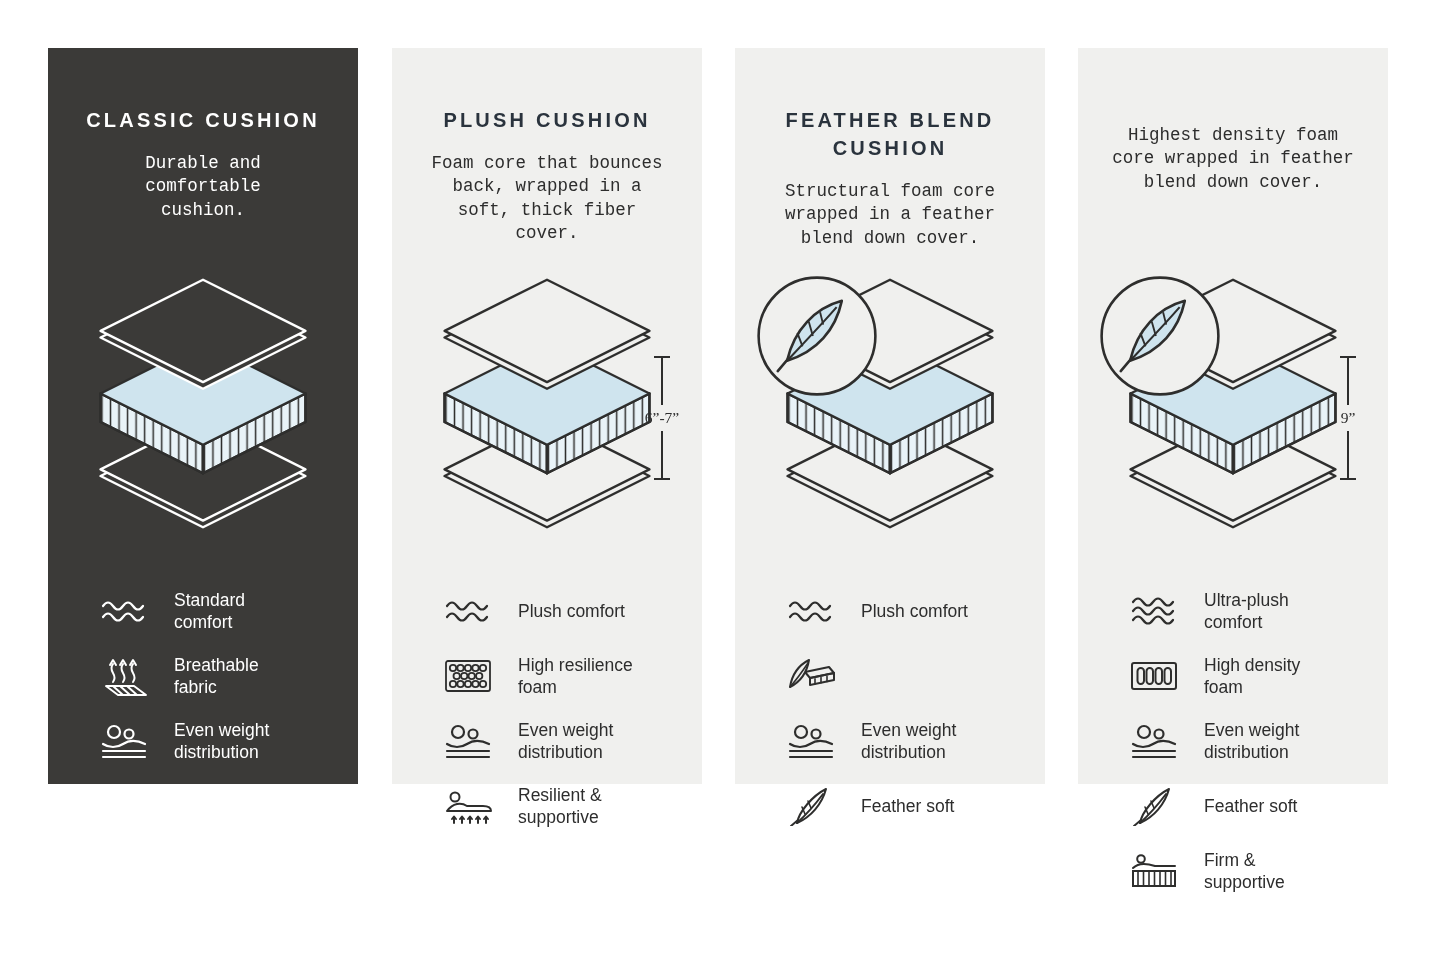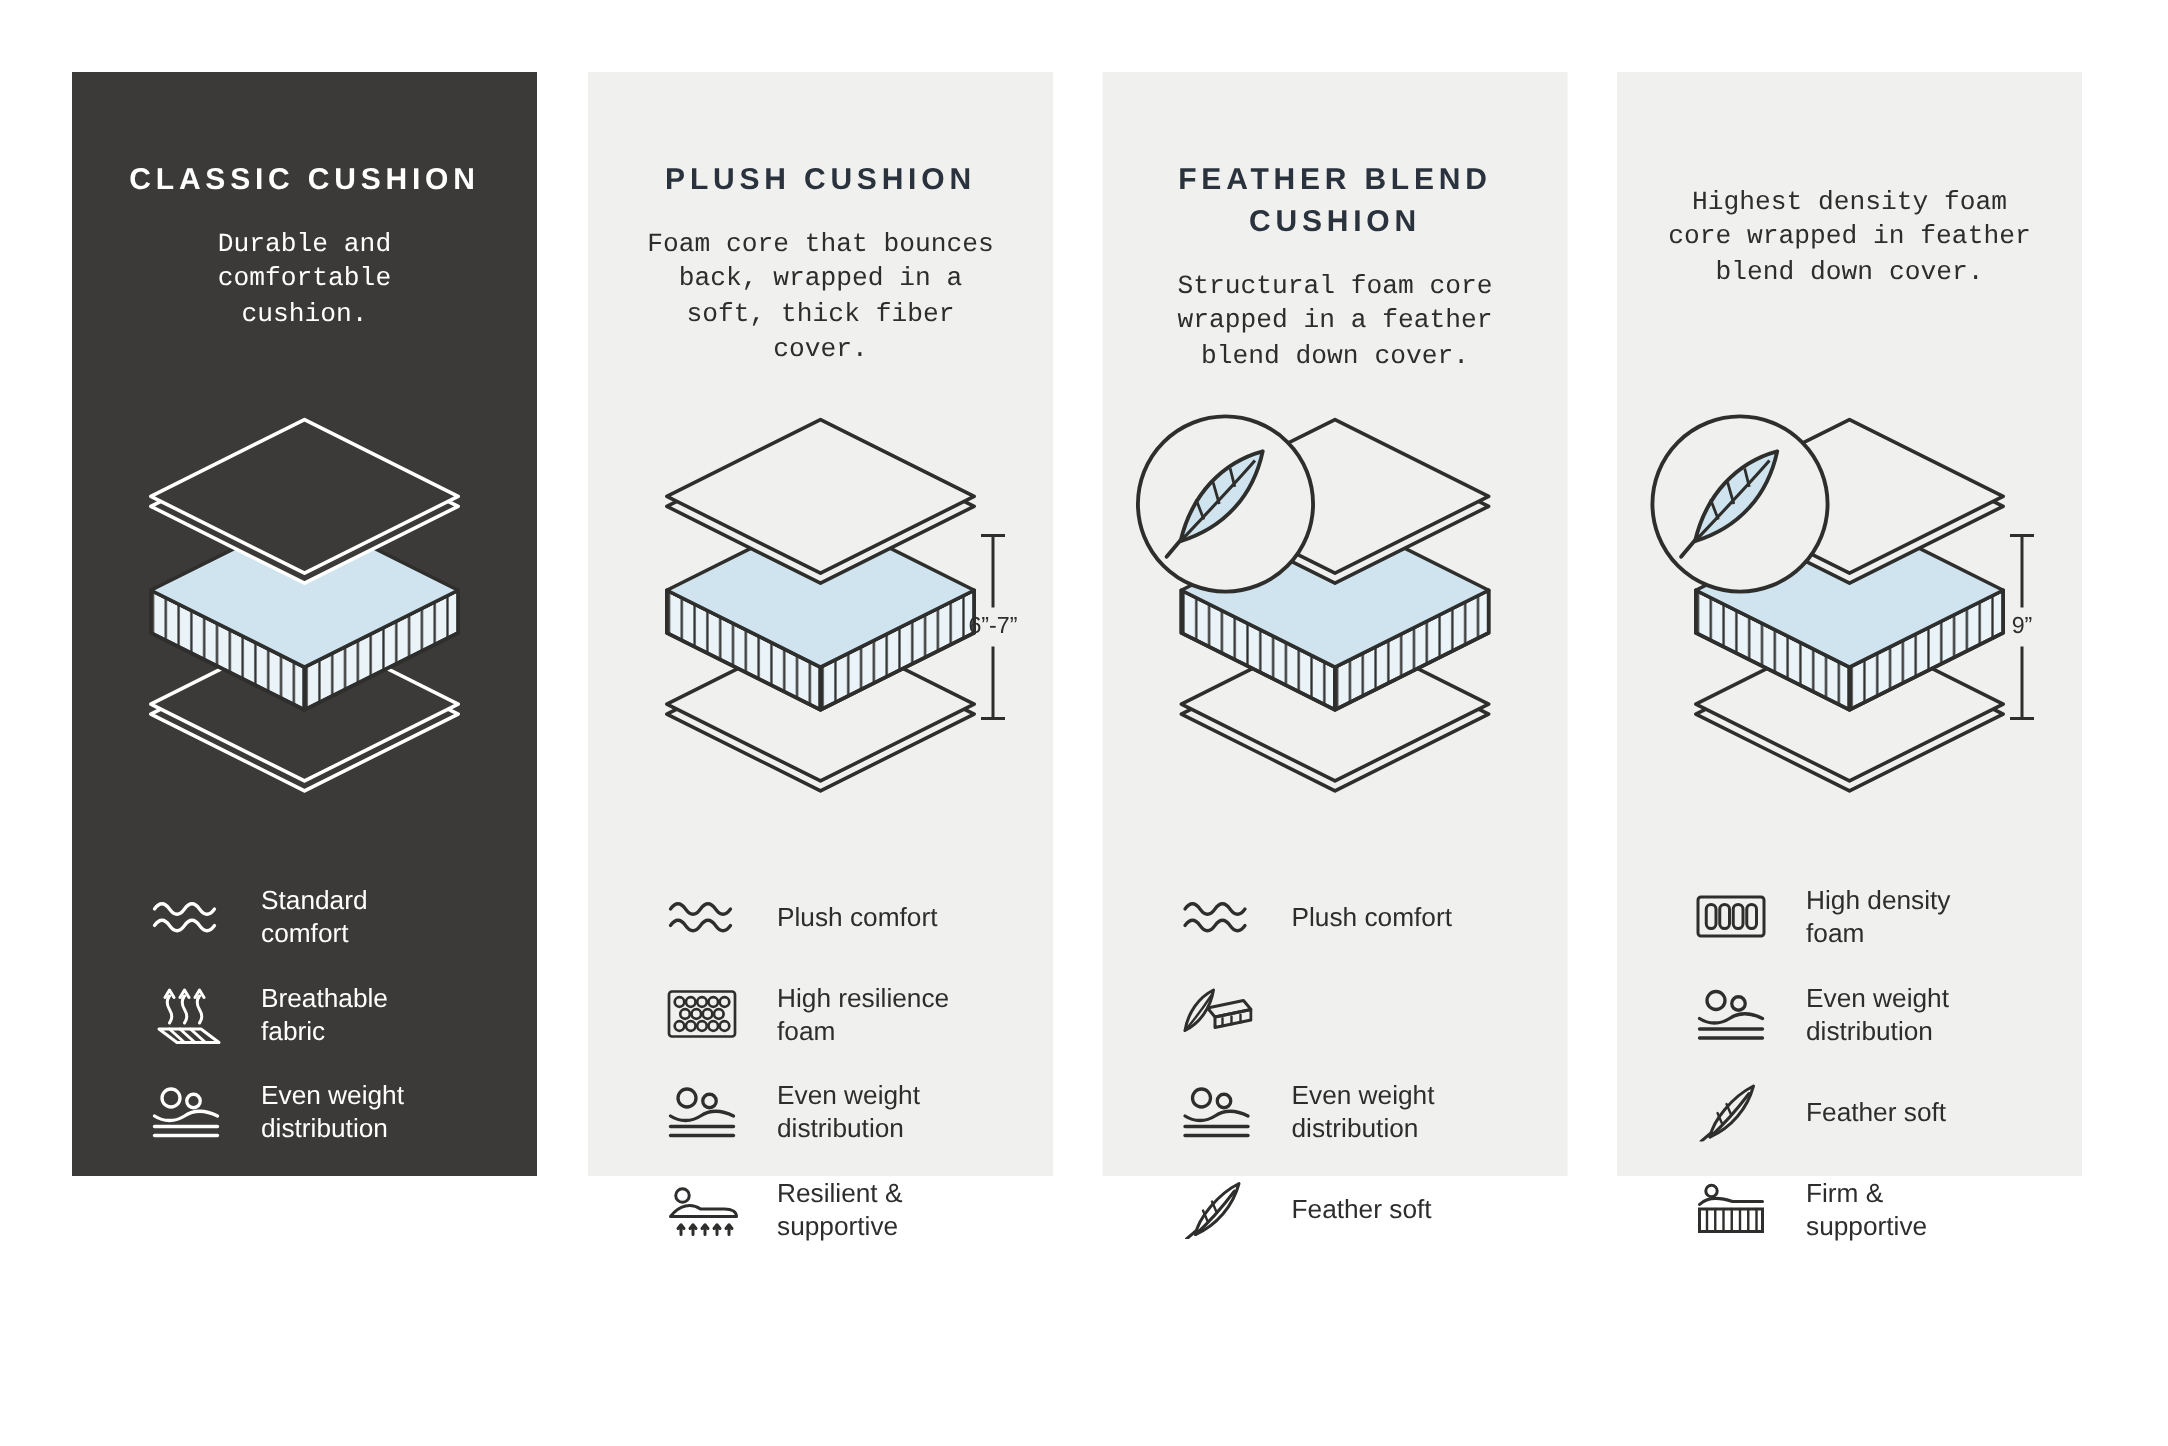--- a/index.html
+++ b/index.html
@@ -27,21 +27,21 @@
   }
   .card.dark .card-desc { max-width:188px; }
 
   .illus { position:relative; height:290px; margin-top:6px; }
   .cushion { display:block; width:228px; height:258px; margin:18px auto 0; }
 
   .badge { position:absolute; top:0px; left:20px; width:124px; height:124px; }
 
   .dim {
     position:absolute; right:16px; top:82px; height:124px; width:48px;
-    display:flex; flex-direction:column; align-items:center;
+    display:flex; flex-direction:column; align-items:center;font-family:Liberation Serif, serif;
   }
   .dim .cap { width:16px; height:2px; background:var(--ink); }
   .dim .seg { width:2px; flex:1; background:var(--ink); }
   .dim .lbl { padding:4px 0; font-size:15.5px; color:var(--text); white-space:nowrap; }
 
   .features { list-style:none; margin-top:24px; padding:0 52px; }
   .feature { display:flex; align-items:center; gap:26px; min-height:46px; margin-bottom:19px; }
   .ficon { width:48px; flex:0 0 48px; display:flex; justify-content:center; }
   .ficon svg { width:48px; height:40px; }
   .flabel { font-size:17.5px; line-height:1.28; color:var(--text); }
@@ -326,20 +326,28 @@
       <div class="seg"></div>
       <div class="lbl">9”</div>
       <div class="seg"></div>
       <div class="cap"></div>
     </div>
   </div>
   <ul class="features">
     <li class="feature">
       <span class="ficon">
           <svg viewBox="0 0 48 40">
+            <use href="#sym-waves3"></use>
+          </svg>
+        </span>
+      <span class="flabel">Ultra-plush comfort</span>
+    </li>
+    <li class="feature">
+      <span class="ficon">
+          <svg viewBox="0 0 48 40">
             <use href="#sym-density"></use>
           </svg>
         </span>
       <span class="flabel">High density foam</span>
     </li>
     <li class="feature">
       <span class="ficon">
           <svg viewBox="0 0 48 40">
             <use href="#sym-weight"></use>
           </svg>

